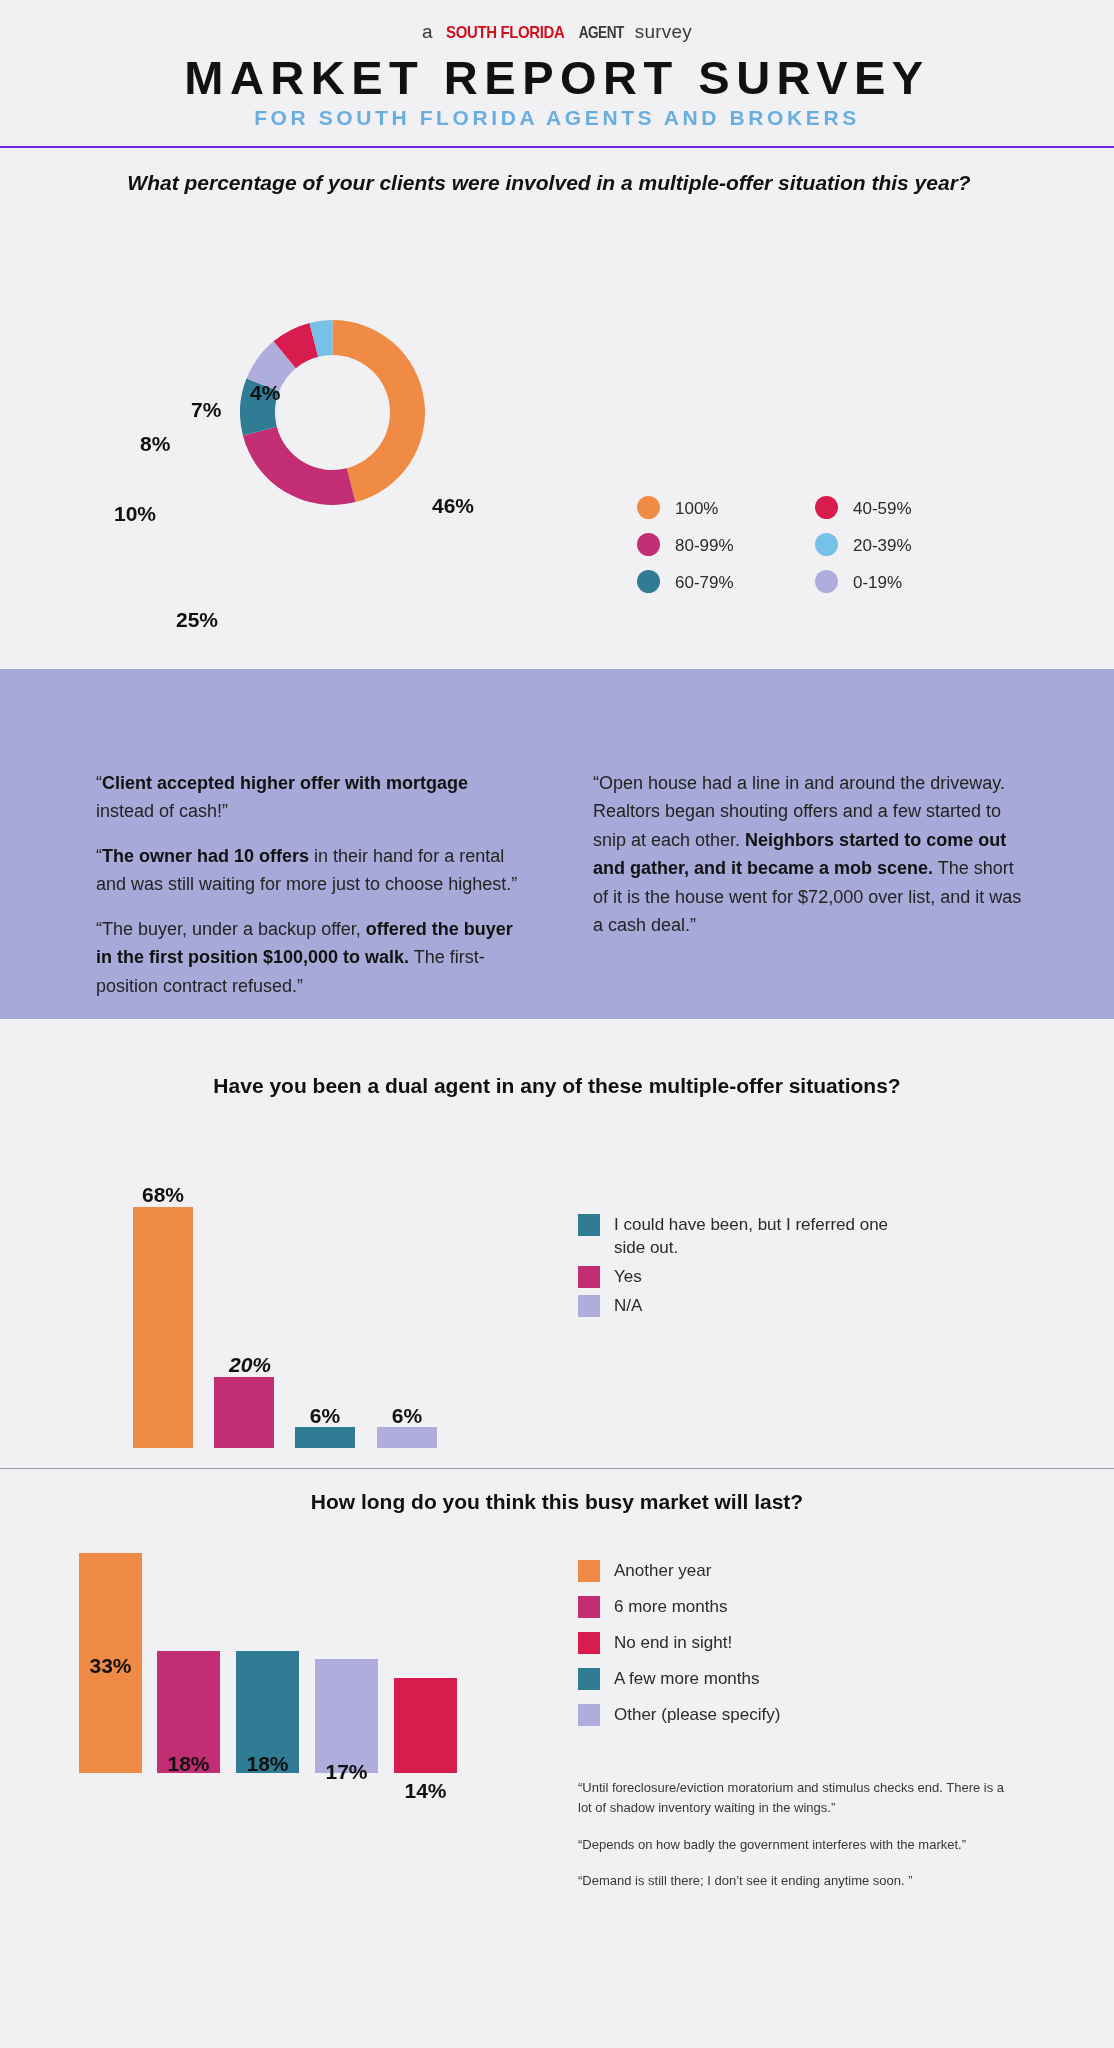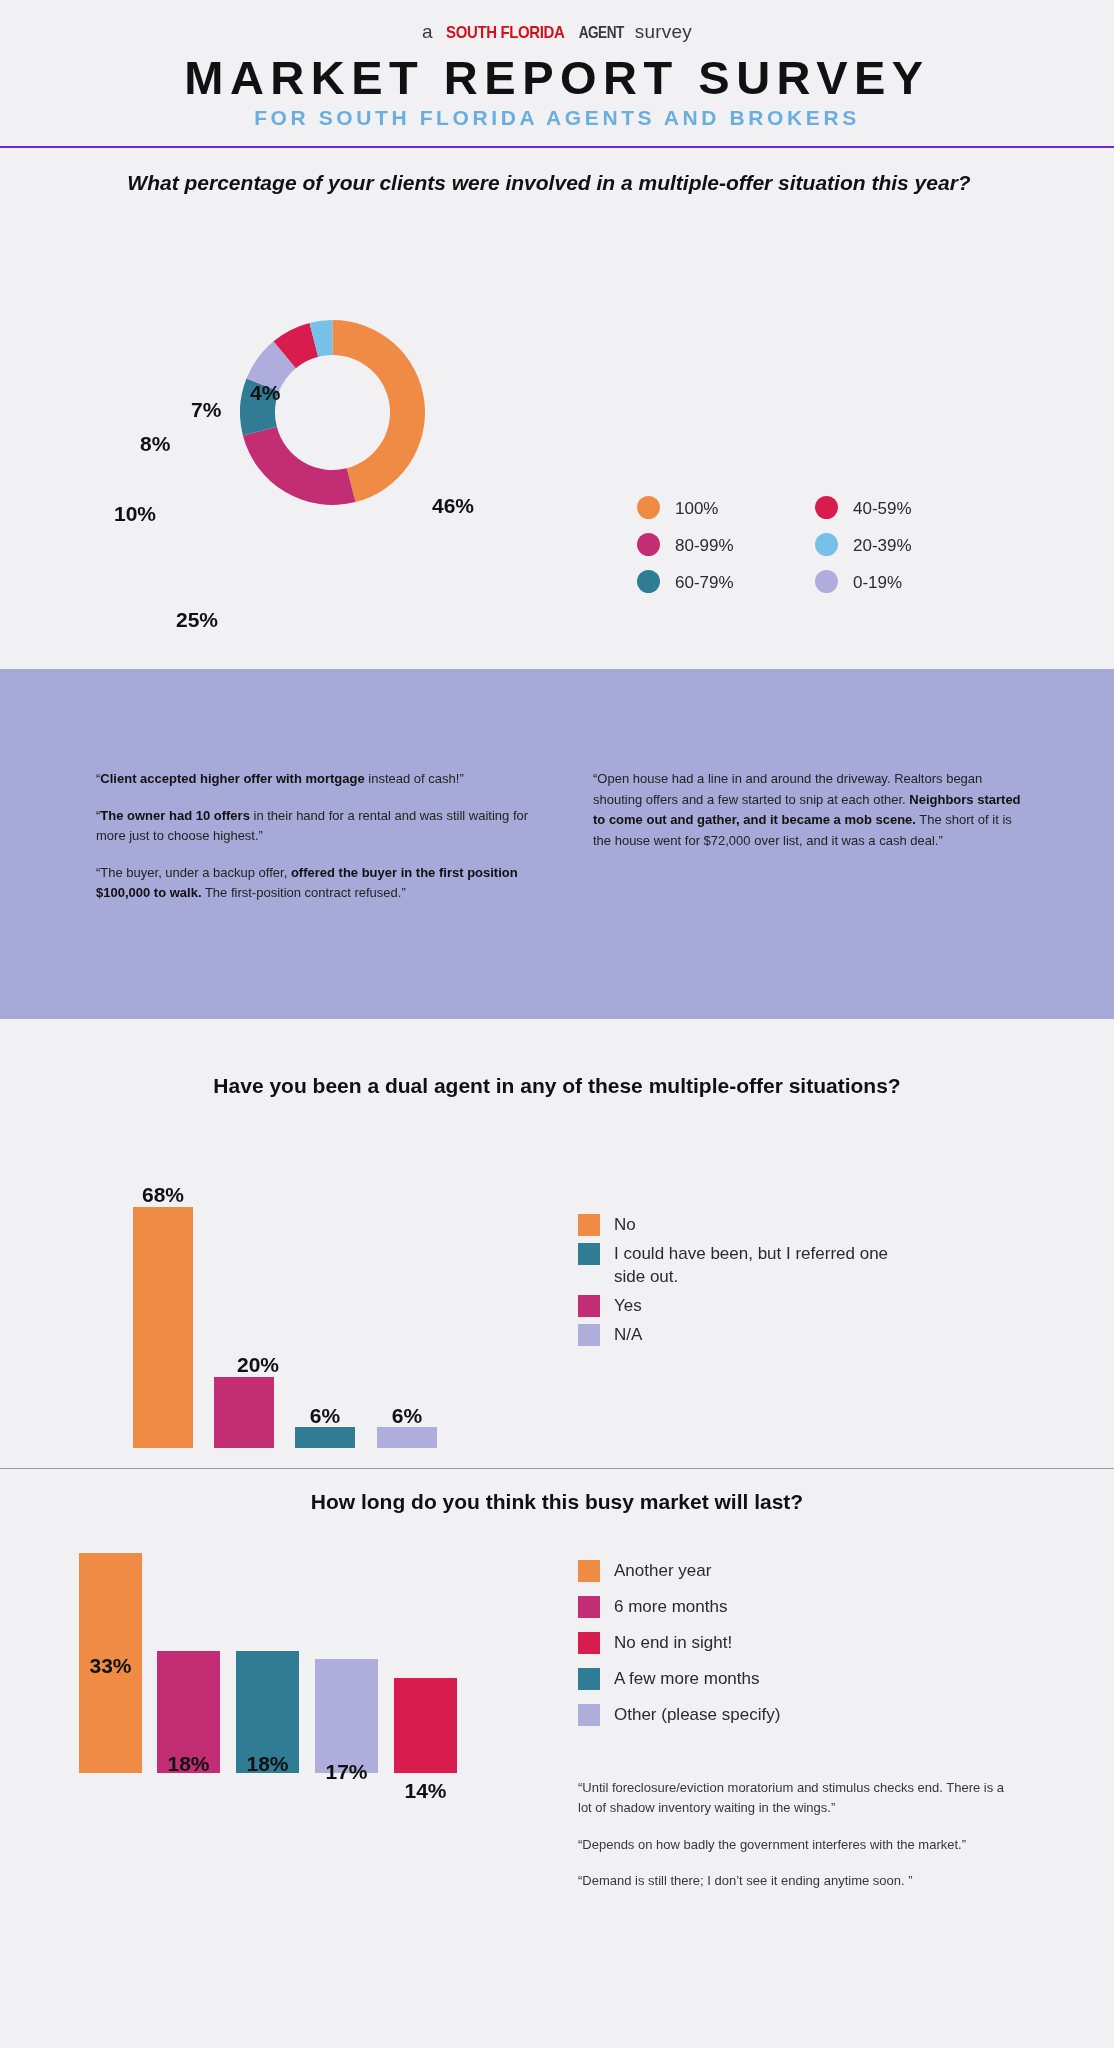--- a/index.html
+++ b/index.html
@@ -121,21 +121,21 @@
     line-height: 1.34;
   }
   .quote-cols {
     position: absolute;
     top: 100px; left: 96px; width: 930px;
     display: flex;
     gap: 64px;
   }
   .qcol { width: 434px; }
   .quote {
-    font-size: 13px;
+    font-size: 18px;
     color: #232323;
     line-height: 1.58;
     margin-bottom: 16px;
   }
   .quote b { font-weight: 700; color: #111; }
 
   
   .sec3 {
     position: absolute;
     left: 0; top: 1019px;
@@ -273,31 +273,27 @@
 
   <div class="sec3">
     <div class="q-heading q2">Have you been a dual agent in any of these multiple-offer situations?</div>
     <div class="bars1">
       <div class="bar" style="left:133px; width:60px; height:241px; bottom:21px; background:#ef8b45"></div>
       <div class="bar" style="left:214px; width:60px; height:71px;  bottom:21px; background:#c22d74"></div>
       <div class="bar" style="left:295px; width:60px; height:21px;  bottom:21px; background:#2f7c94"></div>
       <div class="bar" style="left:377px; width:60px; height:21px;  bottom:21px; background:#aeaddb"></div>
 
       <div class="bar-val" style="left:133px; width:60px; top:164px;">68%</div>
-      <div class="bar-val" style="left:228px; width:60px; top:334px;">20%</div>
+      <div class="bar-val" style="left:220px; width:60px; top:334px;font-style:italic;">20%</div>
       <div class="bar-val" style="left:295px; width:60px; top:385px;">6%</div>
       <div class="bar-val" style="left:377px; width:60px; top:385px;">6%</div>
     </div>
   </div>
 
   <div class="legend2">
-    <div class="legend-row2">
-      <span class="sw" style="background:#ef8b45"></span>
-      <span class="legend-text2">No</span>
-    </div>
     <div class="legend-row2">
       <span class="sw" style="background:#2f7c94"></span>
       <span class="legend-text2">I could have been, but I referred one side out.</span>
     </div>
     <div class="legend-row2">
       <span class="sw" style="background:#c22d74"></span>
       <span class="legend-text2">Yes</span>
     </div>
     <div class="legend-row2">
       <span class="sw" style="background:#aeaddb"></span>

